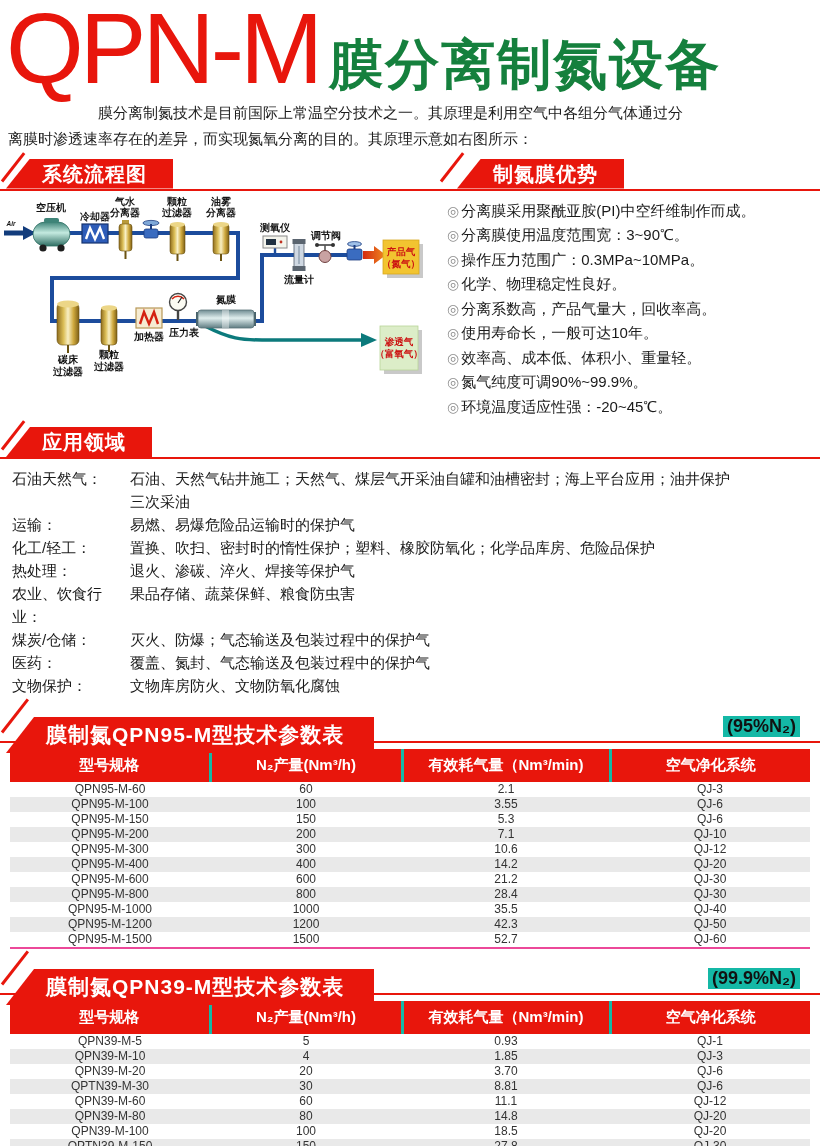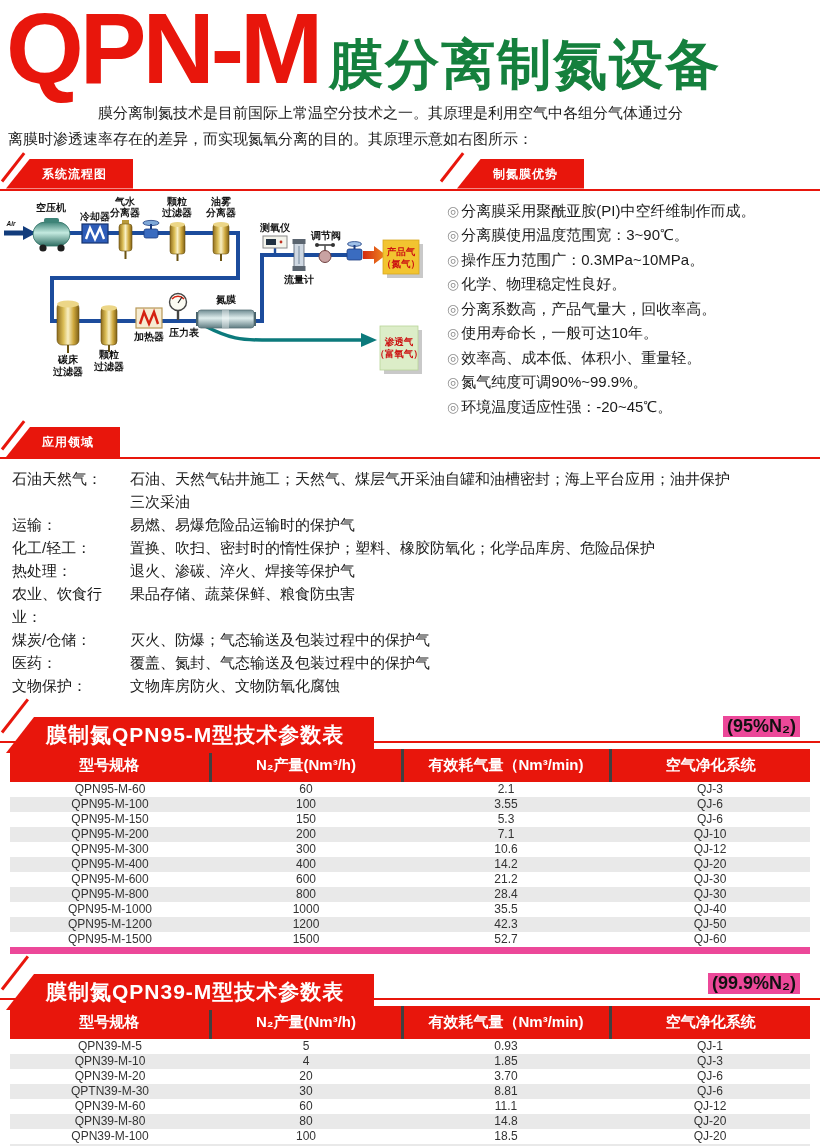--- a/index.html
+++ b/index.html
@@ -4,39 +4,39 @@
 <style>
   * { box-sizing: border-box; }
   html,body { margin:0; padding:0; }
   body {
     width:820px; height:1146px; position:relative; overflow:hidden;
     background:#ffffff; color:#111;
     font-family:"Liberation Sans", sans-serif;
   }
   
   .masthead { padding:2px 0 0 6px; display:flex; align-items:baseline; height:94px; }
-  .h-model { font-size:100px; line-height:.92; font-weight:bold; color:#e8160c; letter-spacing:-4px; }
+  .h-model { font-size:100px; line-height:.92; font-weight:normal; color:#e8160c; letter-spacing:-4px; }
   .h-product { font-size:54px; font-weight:bold; color:#15803d; margin-left:10px; letter-spacing:2px; }
   .intro { width:676px; margin:6px 0 0 8px; font-size:15px; line-height:1.75; color:#1c1c1c; text-indent:6em; }
 
   
   .tabrow { position:relative; height:30px; }
   .tabrow .underline { position:absolute; left:0; right:0; bottom:-2px; height:2px; background:#e8160c; }
   .tab {
     position:absolute; left:6px; top:0; height:30px; line-height:30px;
-    background:#e8160c; color:#fff; font-size:12px; font-weight:bold; letter-spacing:1px;
+    background:#e8160c; color:#fff; font-size:20px; font-weight:bold; letter-spacing:1px;
     padding:0 26px 0 36px; clip-path:polygon(24px 0, 100% 0, 100% 100%, 0 100%);
   }
   .tab-slash { position:absolute; left:2px; top:21px; width:36px; height:3px; background:#e8160c;
     transform:rotate(-52deg); transform-origin:left center; }
   .tabrow.big { height:36px; }
   .tabrow.big .tab { height:36px; line-height:36px; font-size:21px; padding:0 30px 0 40px;
     clip-path:polygon(28px 0, 100% 0, 100% 100%, 0 100%);margin-top:12px; }
   .tabrow.big .tab-slash { top:26px; width:42px; }
-  .purity { position:absolute; right:20px; bottom:4px; font-size:18px; font-weight:bold; color:#111; background:#ec4899; padding:0 4px; }
+  .purity { position:absolute; right:20px; bottom:4px; font-size:18px; font-weight:bold; color:#111; background:#14b8a6; padding:0 4px; }
 
   
   .two-col { display:flex; margin-top:6px; }
   .col-left { width:445px; }
   .col-right { width:375px; }
   .col-right .tab { left:12px; }
   .adv-list { list-style:none; margin:10px 0 0 2px; padding:0; }
   .adv-list li { font-size:15px; line-height:23.5px; color:#1a1a1a; white-space:nowrap; }
   .adv-list .bullet { color:#8f8f8f; margin-right:2px; font-size:14px; }
 
@@ -52,25 +52,25 @@
   .app-row { display:flex; font-size:15px; line-height:23px; color:#1a1a1a; }
   .app-term { flex:none; width:130px; padding-left:12px; }
   .app-desc { flex:1; white-space:pre-line; }
 
   
   .tsec { margin-top:8px; }
   table.ptable { width:800px; margin:8px auto 0; border-collapse:collapse; table-layout:fixed; }
   .ptable col.c1 { width:25%; } .ptable col.c2 { width:24%; }
   .ptable col.c3 { width:26%; } .ptable col.c4 { width:25%; }
   .ptable th { background:#e8160c; color:#fff; font-size:15px; font-weight:bold; height:33px;
-    border-left:3px solid #404040; padding:0; text-align:center; }
+    border-left:3px solid #14b8a6; padding:0; text-align:center; }
   .ptable th:first-child { border-left:none; }
   .ptable td { font-size:12px; color:#333; height:15px; line-height:15px; padding:0; text-align:center; }
   .ptable tbody tr:nth-child(even) td { background:#e9e9e9; }
-  .ptable tbody { border-bottom:7px solid #ec4899;margin-top:39px; }
+  .ptable tbody { border-bottom:2px solid #ec4899;margin-top:39px; }
 </style>
 </head>
 <body>
 
 <div class="page">
 
   <div class="masthead">
     <span class="h-model">QPN-M</span>
     <span class="h-product">膜分离制氮设备</span>
   </div>

